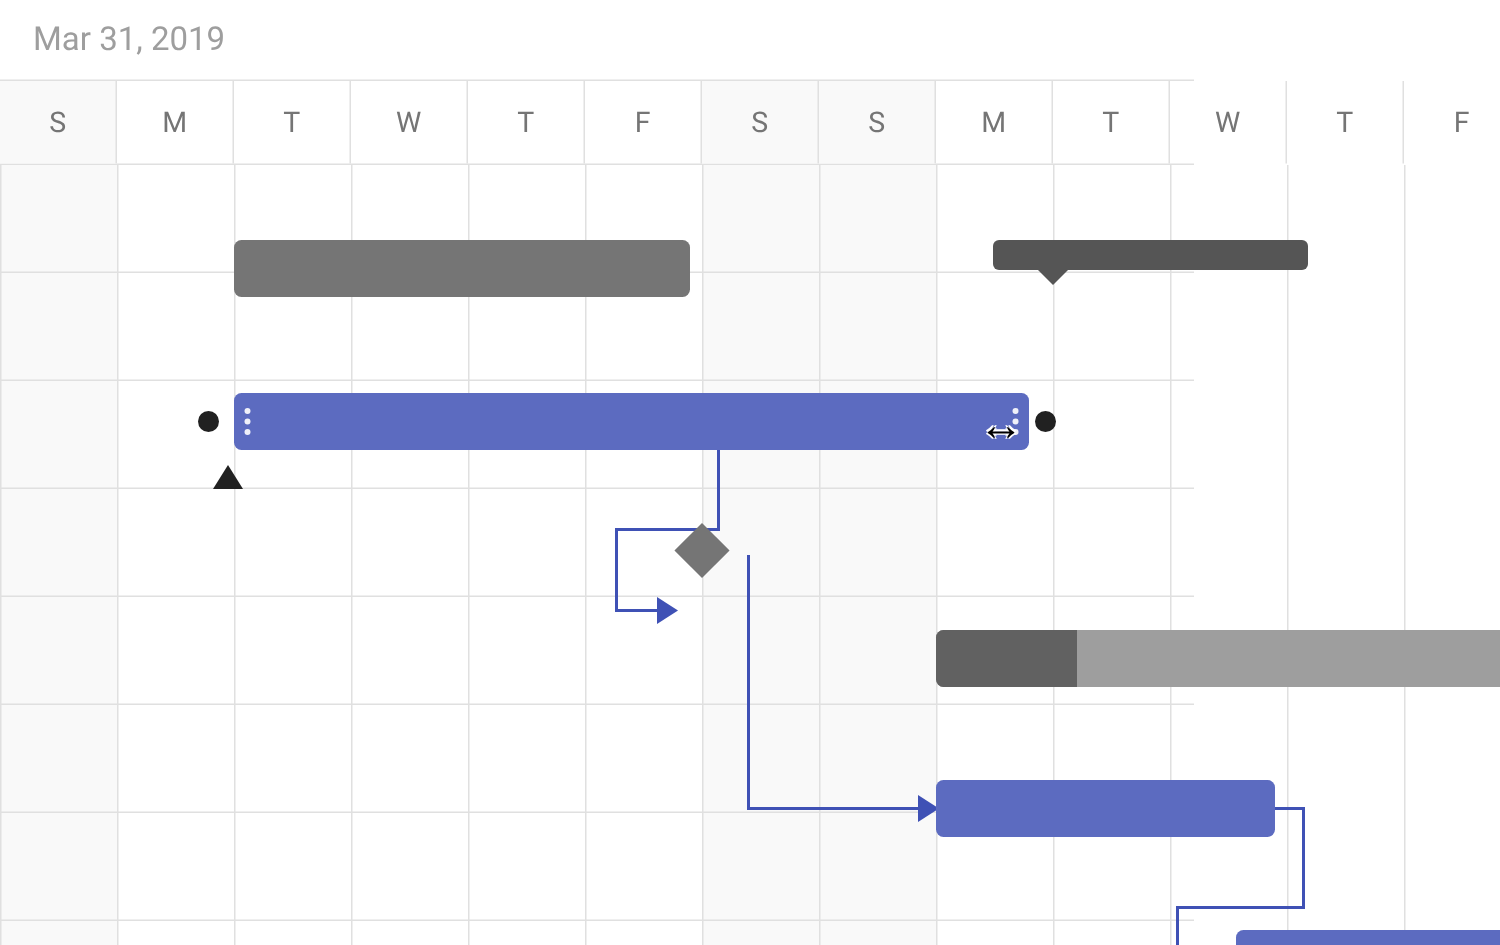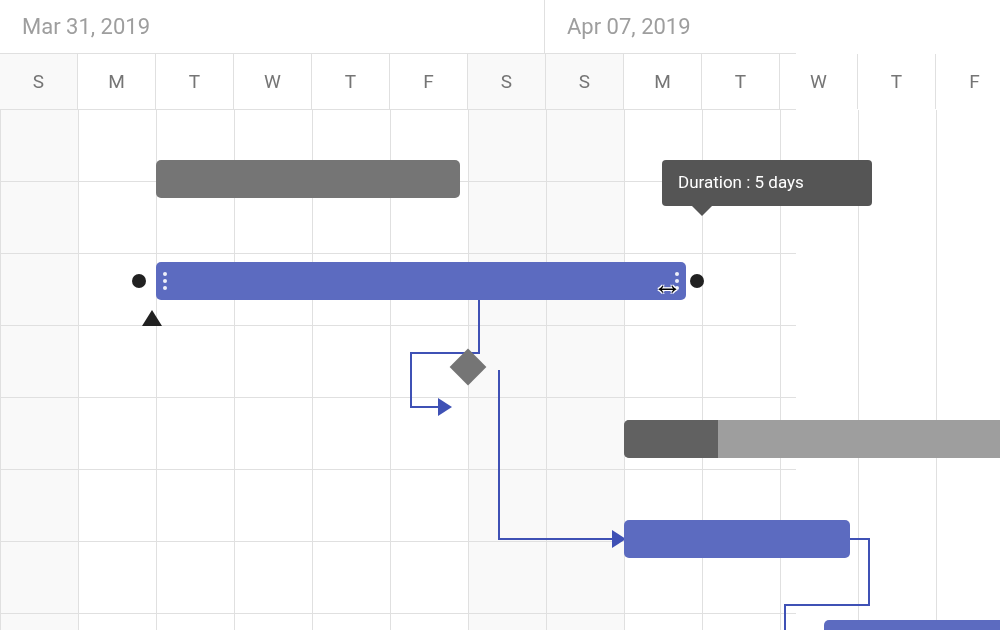--- a/index.html
+++ b/index.html
@@ -149,21 +149,20 @@
   border-top: 10px solid #555;
 }
 </style>
 </head>
 <body>
 
 <div class="gantt-container">
 
   <div class="header-weeks">
     <div class="week-label">Mar 31, 2019</div>
-    <div class="week-label">Apr 07, 2019</div>
   </div>
 
   <div class="header-days" id="days-row">
       <div class="day-cell weekend">S</div>
       <div class="day-cell">M</div>
       <div class="day-cell">T</div>
       <div class="day-cell">W</div>
       <div class="day-cell">T</div>
       <div class="day-cell">F</div>
       <div class="day-cell weekend">S</div>
@@ -233,20 +232,15 @@
         <div class="blue-progress" style="width: 34%;"></div>
       </div>
       <div class="connector" style="left: 850px; top: 428px; width: 20px; height: 2px;"></div>
       <div class="connector" style="left: 868px; top: 428px; width: 2px; height: 66px;"></div>
       <div class="connector" style="left: 784px; top: 494px; width: 86px; height: 2px;"></div>
       <div class="connector" style="left: 784px; top: 494px; width: 2px; height: 36px;"></div>
       <div class="taskbar blue" style="left: 824px; top: 510px; width: 312px; border-radius: 5px 0px 0px 5px;"></div>
     </div>
 
   <div class="tooltip" style="left:662px; top:160px;">
-    <div>
-      <span>Duration</span>
-      <span> : </span>
-      <span>5 days</span>
-    </div>
   </div>
 
 </div>
 
 </body></html>

